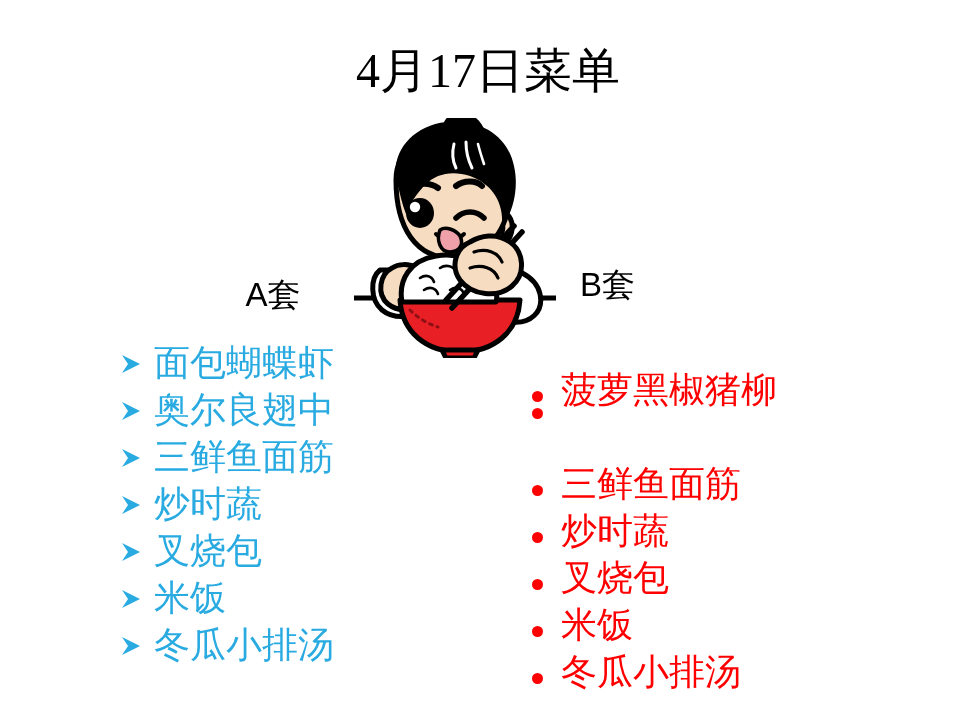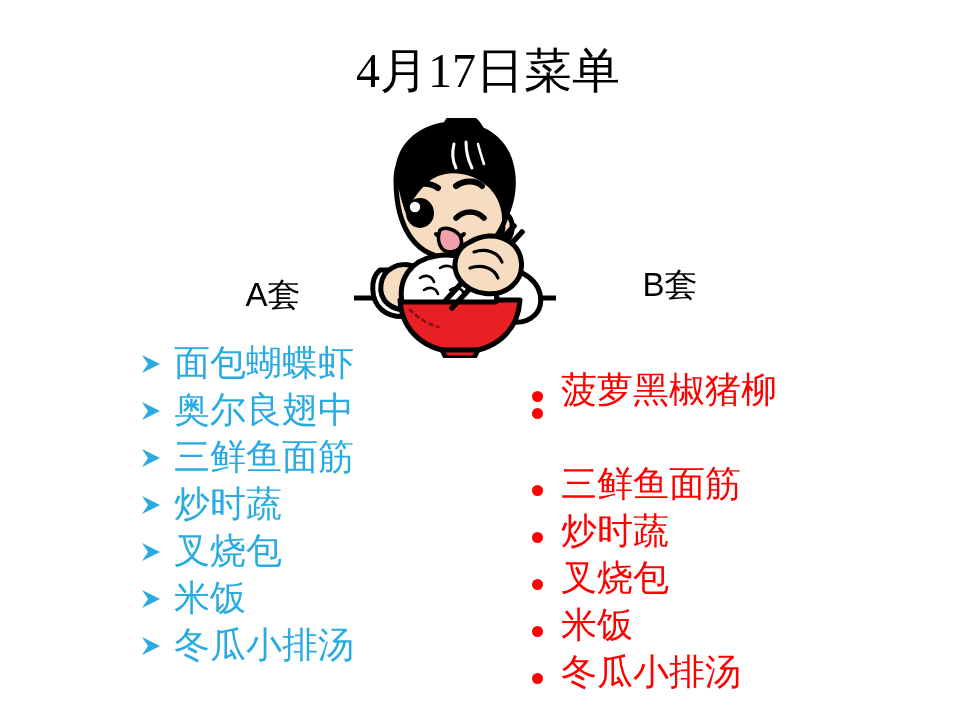--- a/index.html
+++ b/index.html
@@ -61,31 +61,31 @@
   #heading-a {
     left: 183px;
     top: 278px;
     width: 180px;
     text-align: center;
   }
   #heading-b {
     left: 580px;
     top: 268px;
     width: 180px;
-    text-align: center;
+    text-align: left;
   }
 
   
   .menu-list {
     position: absolute;
     margin: 0;
     padding: 0;
     list-style: none;
   }
-  #list-a { left: 140px; top: 340px; }
+  #list-a { left: 120px; top: 340px; }
   #list-b { left: 515px; top: 343px; }
 
   .menu-item {
     display: flex;
     align-items: baseline;
     height: 47px;
     font-family: "Liberation Serif", "DejaVu Serif", serif;
     font-size: 36px;
     line-height: 47px;
     white-space: nowrap;

